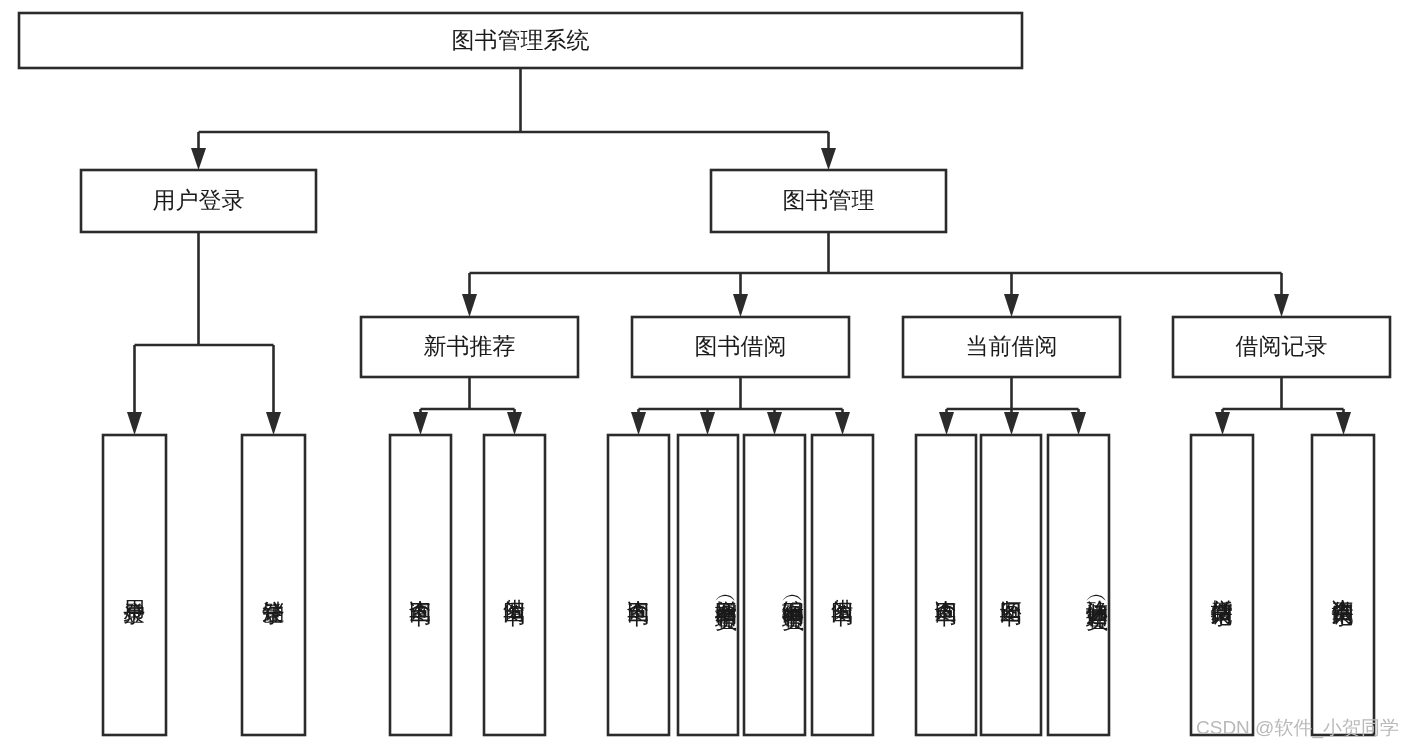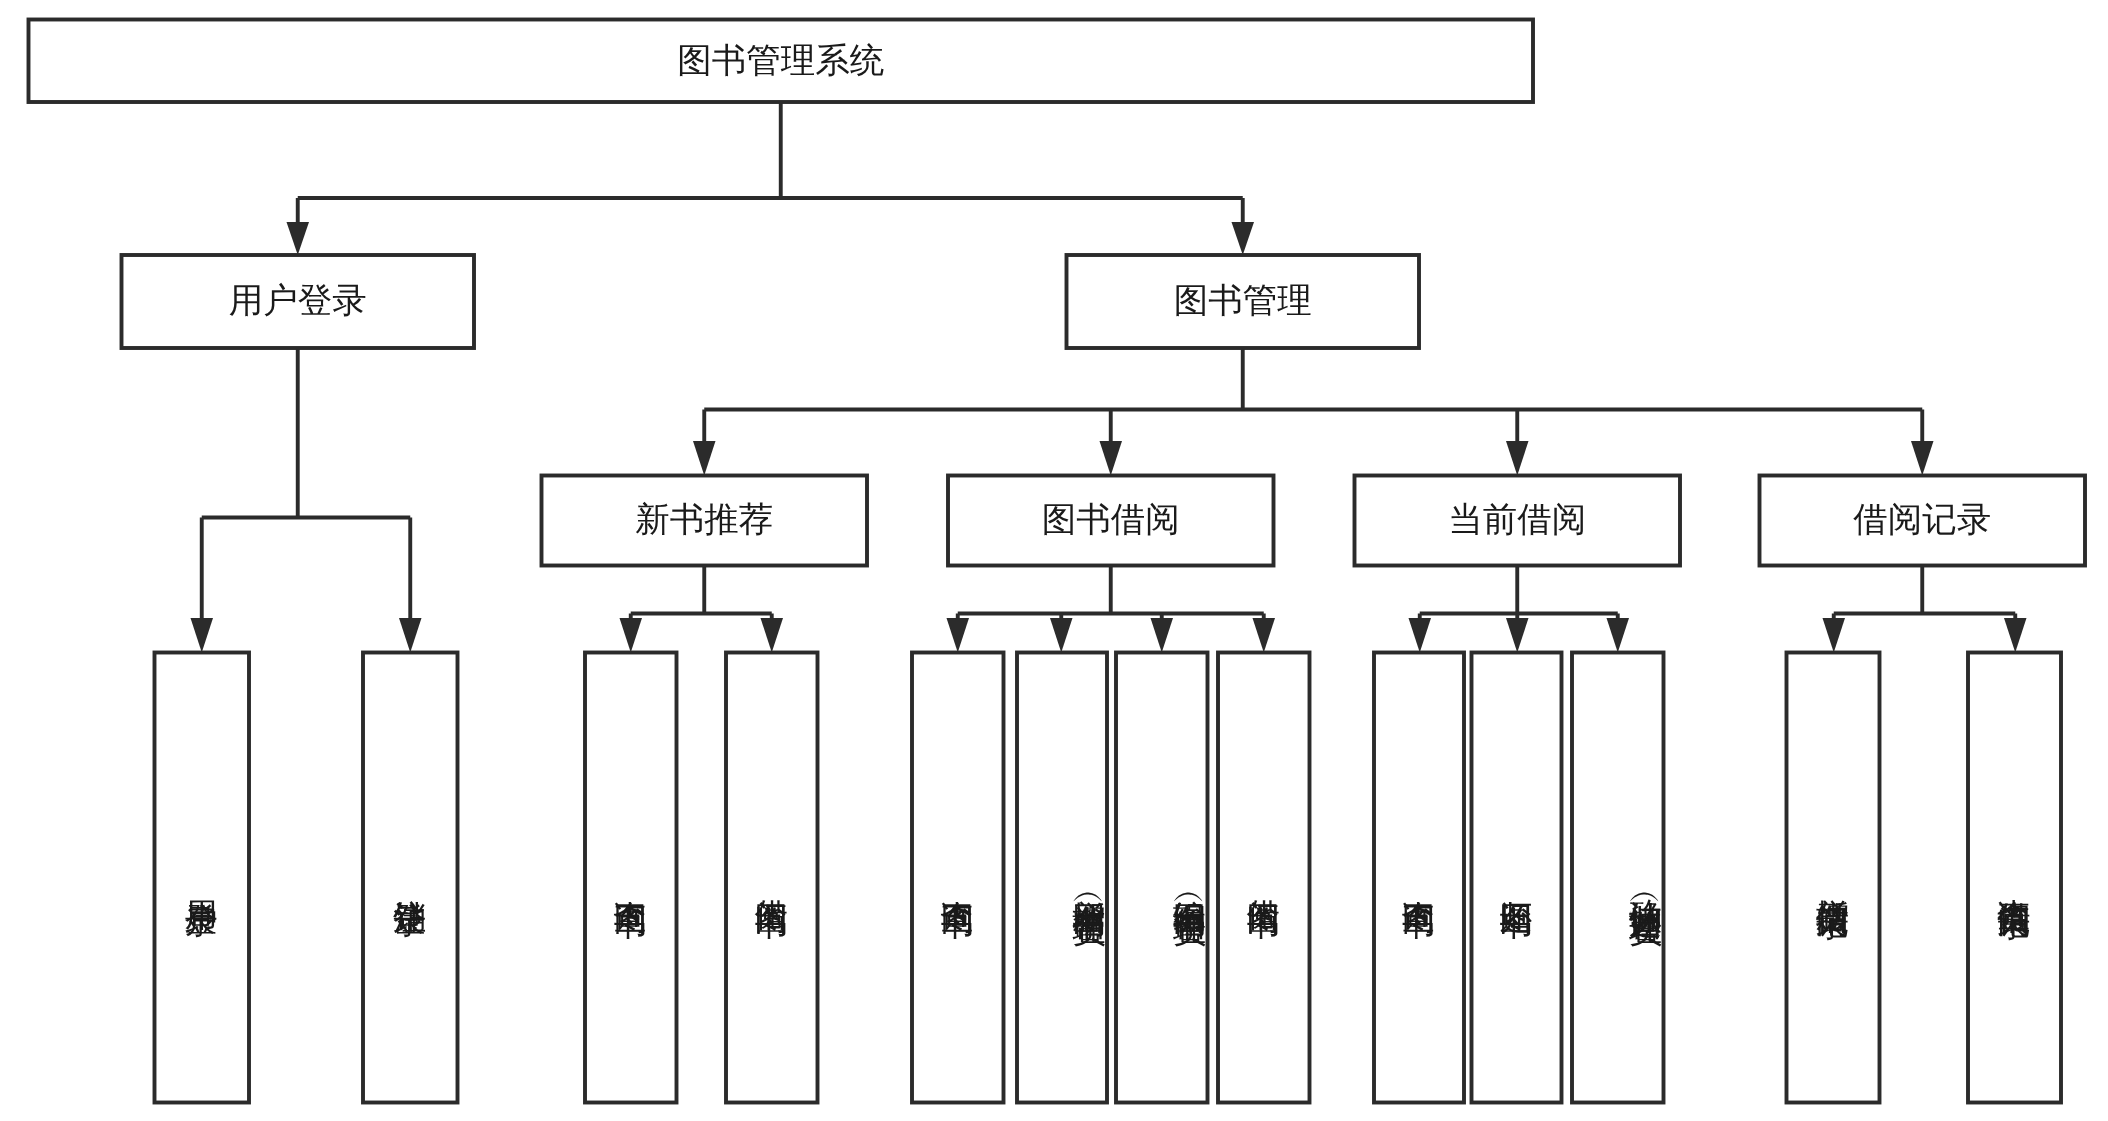--- a/index.html
+++ b/index.html
@@ -227,14 +227,15 @@
   <div class="label-vertical" style="left:916px; top:435px; width:60px; height:300px; display:flex; align-items:center; justify-content:center;">查询图书</div>
 
   <div class="label-vertical" style="left:981px; top:435px; width:60px; height:300px; display:flex; align-items:center; justify-content:center;">归还图书</div>
 
   <div class="label-vertical" style="left:1048px; top:443px; width:61px; height:292px; display:flex; align-items:flex-start; justify-content:center;">确认归还（管理员）</div>
 
   <div class="label-vertical" style="left:1191px; top:435px; width:62px; height:300px; display:flex; align-items:center; justify-content:center;">新增借阅记录</div>
 
   <div class="label-vertical" style="left:1312px; top:435px; width:62px; height:300px; display:flex; align-items:center; justify-content:center;">查询借阅记录</div>
 
+  <div class="watermark" style="left:1196px; top:715px;">CSDN @软件_小贺同学</div>
 
 </div>
 
 </body></html>

